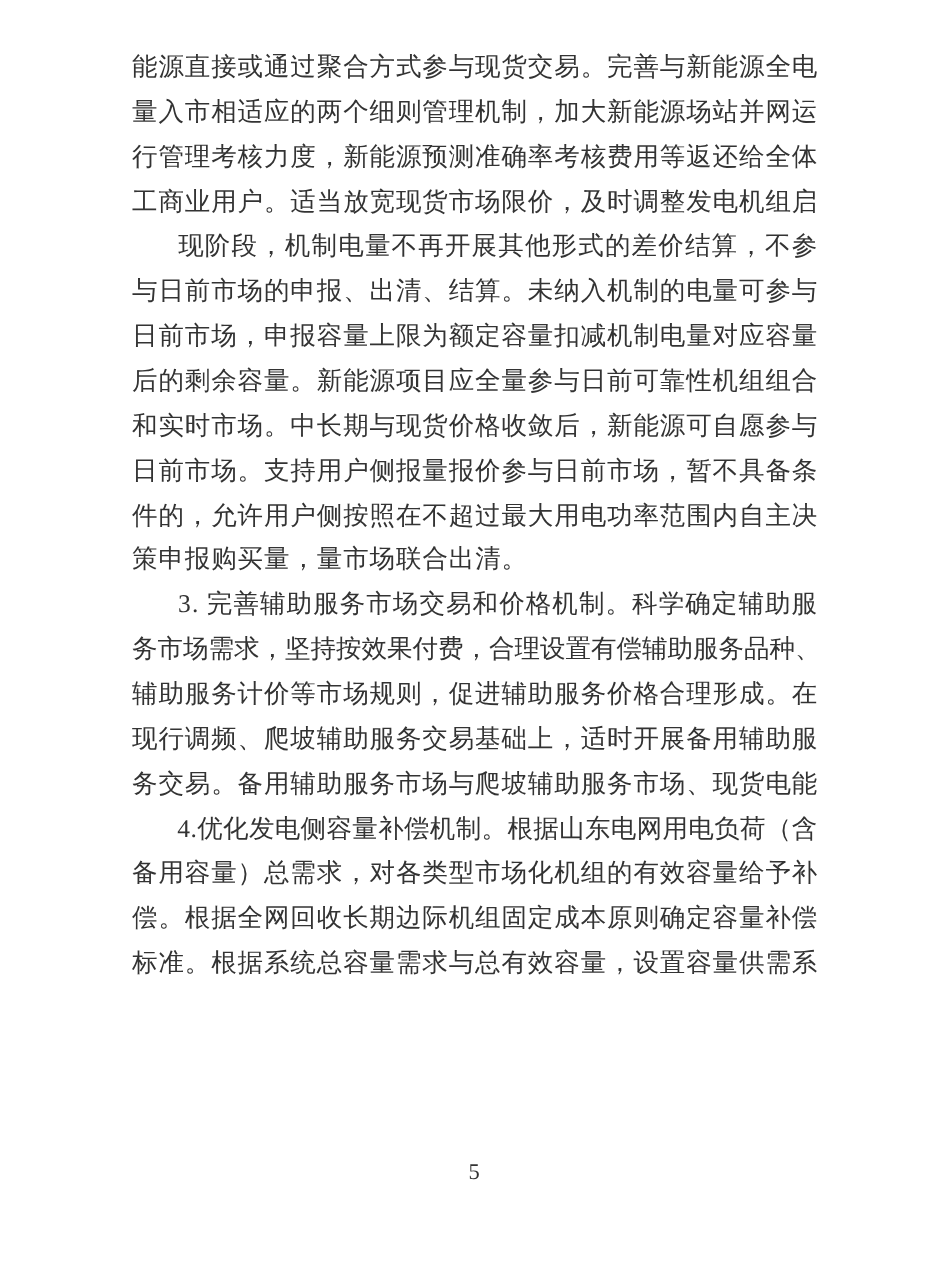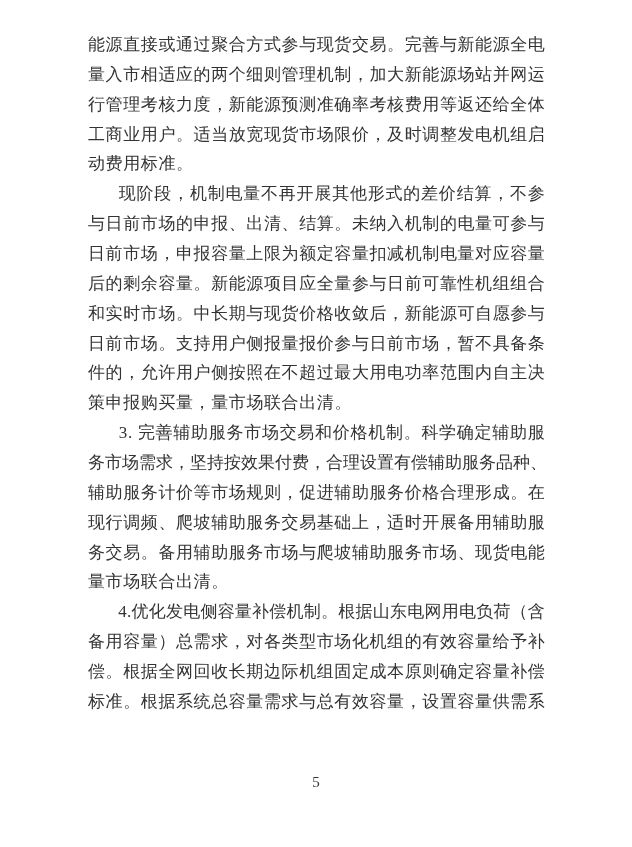--- a/index.html
+++ b/index.html
@@ -168,21 +168,20 @@
         <span>及</span>
         <span>时</span>
         <span>调</span>
         <span>整</span>
         <span>发</span>
         <span>电</span>
         <span>机</span>
         <span>组</span>
         <span>启</span>
       </div>
-      <div class="line"><span>动费用标准。</span></div>
       <div class="line justify">
         <span class="indent-spacer"></span>
         <span>现</span>
         <span>阶</span>
         <span>段</span>
         <span>，</span>
         <span>机</span>
         <span>制</span>
         <span>电</span>
         <span>量</span>
@@ -507,21 +506,20 @@
         <span>服</span>
         <span>务</span>
         <span>市</span>
         <span>场</span>
         <span>、</span>
         <span>现</span>
         <span>货</span>
         <span>电</span>
         <span>能</span>
       </div>
-      <div class="line"><span>量市场联合出清。</span></div>
       <div class="line justify">
         <span class="indent-spacer"></span>
         <span>4</span>
         <span>.</span>
         <span>优</span>
         <span>化</span>
         <span>发</span>
         <span>电</span>
         <span>侧</span>
         <span>容</span>

